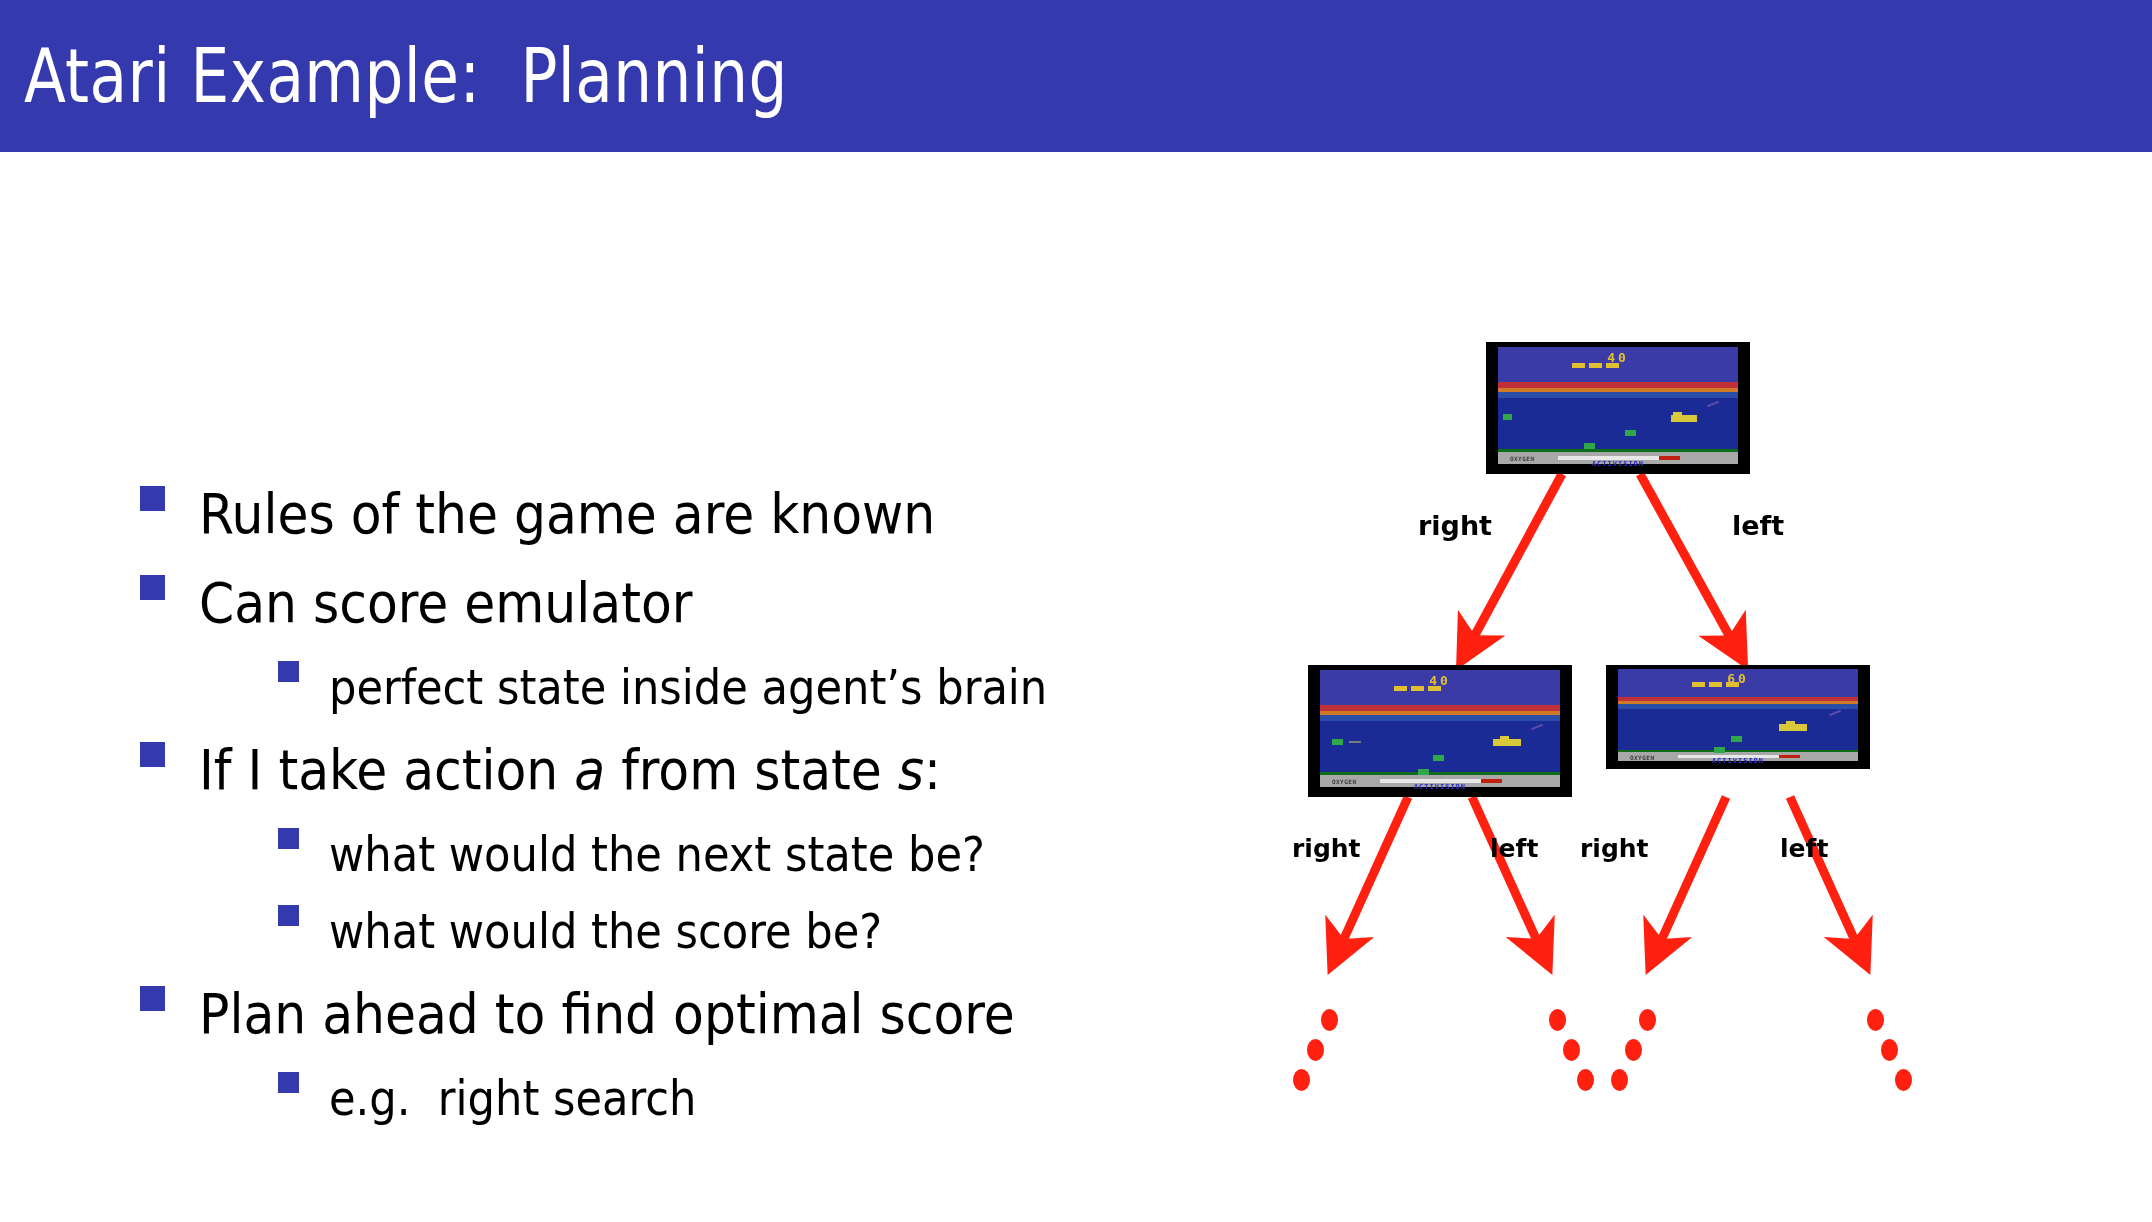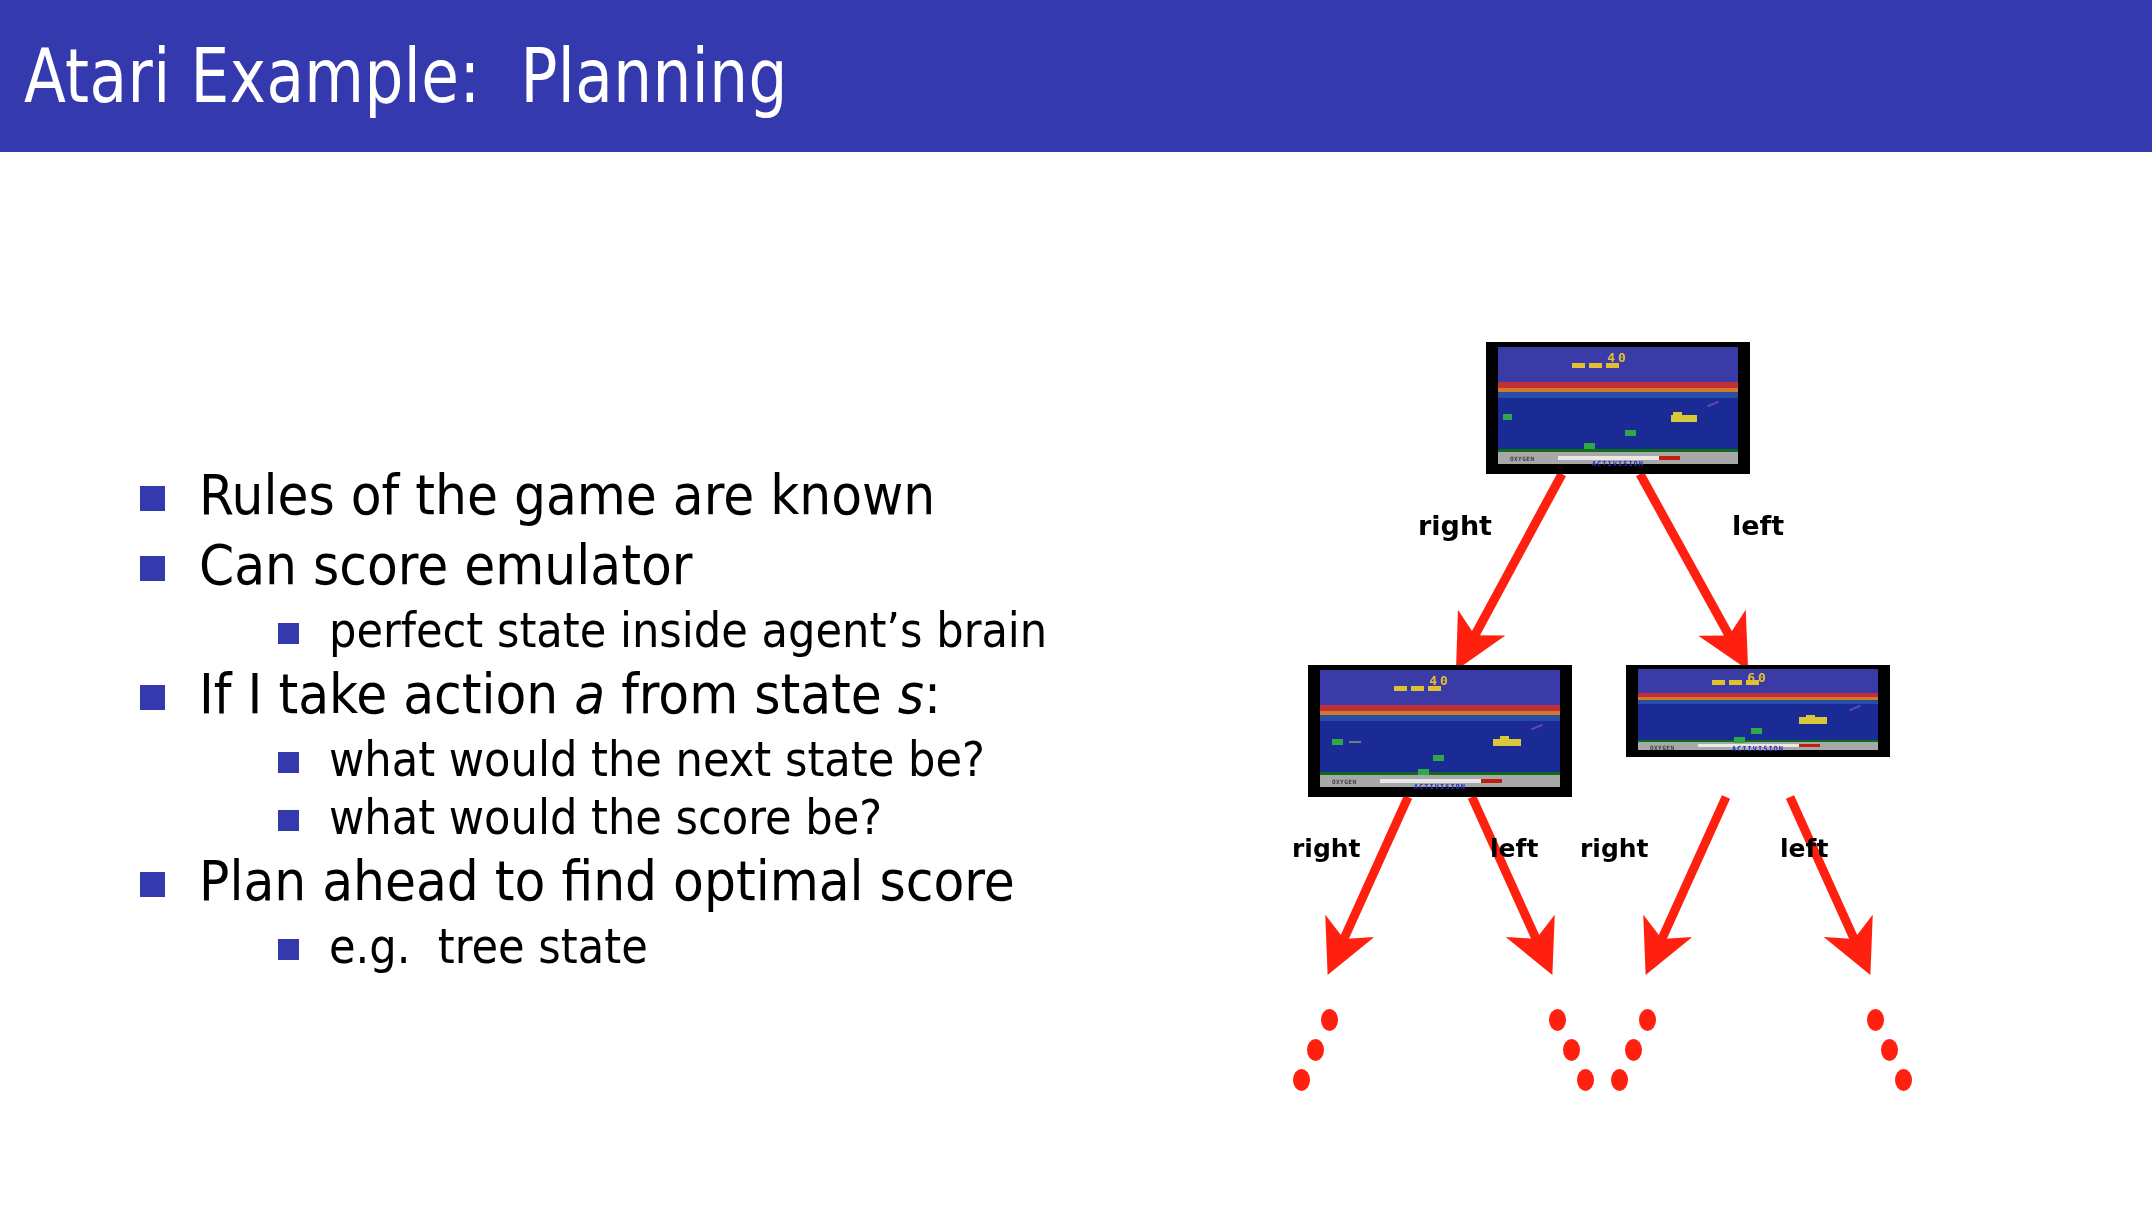--- a/index.html
+++ b/index.html
@@ -54,20 +54,21 @@
     margin-top:24px; margin-right:34px;
   }
   .lvl2 > .bullet-mark {
     width:21px; height:21px;
     margin-top:21px; margin-right:30px;
   }
   .bullet-text {
     color:#000000;
     white-space:pre-wrap;
     font-family:"DejaVu Sans Condensed","DejaVu Sans", sans-serif;
+    margin-top:19px;
   }
   .lvl1 > .bullet-text { font-size:56px; line-height:1.18; }
   .lvl2 > .bullet-text { font-size:48px; line-height:1.18; }
   .bullet-text i { font-style:italic; }
 
   
   #game-tree {
     position:absolute; left:1290px; top:100px;
     width:820px; height:960px;
   }
@@ -200,21 +201,21 @@
       <span class="bullet-text">what would the score be?</span>
     </div>
 
     <div class="bullet-row lvl1">
       <span class="bullet-mark"></span>
       <span class="bullet-text">Plan ahead to find optimal score</span>
     </div>
 
     <div class="bullet-row lvl2">
       <span class="bullet-mark"></span>
-      <span class="bullet-text">e.g.  tree state</span>
+      <span class="bullet-text">e.g.  right search</span>
     </div>
 
   </div>
 
   <div id="game-tree">
 
     <svg id="tree-svg" width="820" height="960" viewBox="0 0 820 960">
       <defs>
         <marker id="ah" markerWidth="6" markerHeight="6" refX="3.2" refY="3" orient="auto" markerUnits="strokeWidth">
           <path d="M0,0 L6,3 L0,6 L1.6,3 z" fill="#FF2010"></path>
@@ -286,21 +287,21 @@
         <div class="fish" style="left:47%; top:70%; width:11px; height:6px;"></div>
         <div class="fish" style="left:41%; top:81%; width:11px; height:6px;"></div>
         <div class="oxygen-label" style="font-size:6px;">OXYGEN</div>
         <div class="oxygen-track" style="left:25%; width:42%;"></div>
         <div class="oxygen-red" style="left:67%; width:9%;"></div>
         <div class="footer"></div>
         <div class="activision" style="font-size:7px;">ACTIVISION</div>
       </div>
     </div>
 
-    <div class="atari-screen" style="left:336px; top:413px; width:264px; height:92px;">
+    <div class="atari-screen" style="left:316px; top:413px; width:264px; height:104px;">
       <div class="inner">
         <div class="sky"></div>
           <div class="stripe-a"></div>
           <div class="stripe-b"></div>
         <div class="stripe-c"></div>
           <div class="deep"></div>
           <div class="seabed"></div>
         <div class="hudbar"></div>
         <div class="score" style="font-size:13px;">60</div>
         <div class="lives" style="left:31%;">

